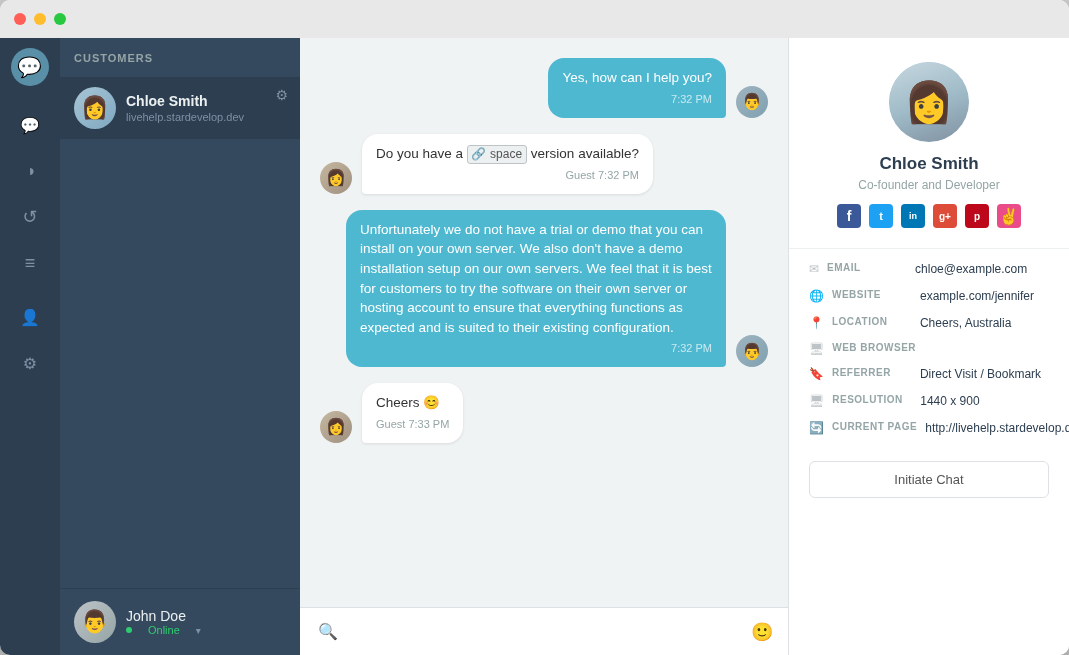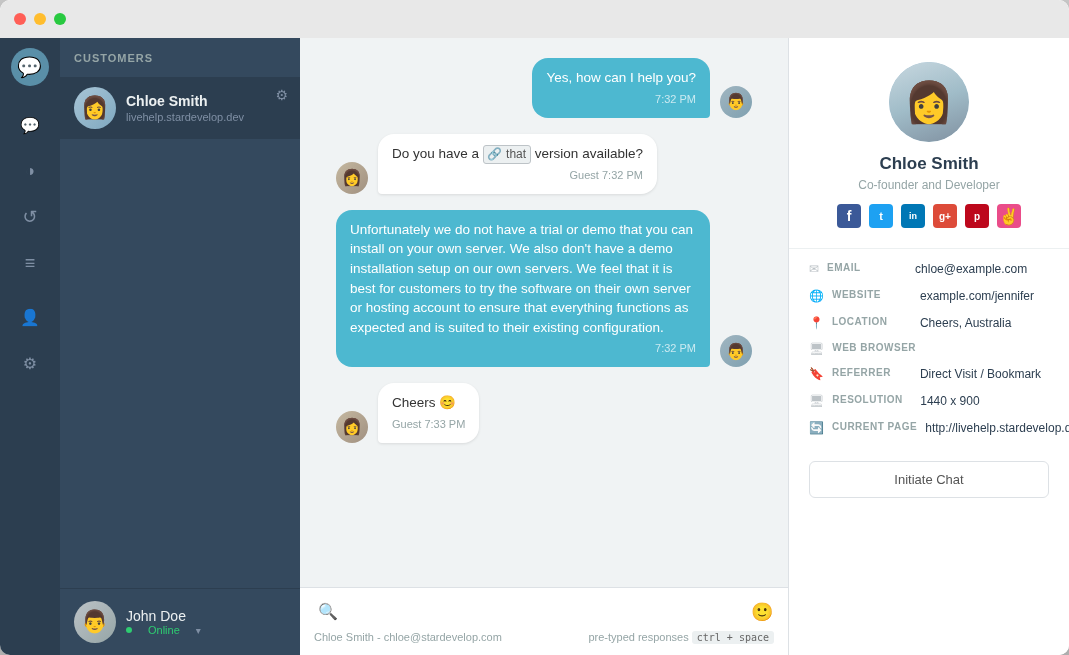--- a/index.html
+++ b/index.html
@@ -166,21 +166,21 @@
     .chat-area {
       flex: 1;
       display: flex;
       flex-direction: column;
       background: #f0f3f4;
       border-right: 1px solid #dde1e5;
     }
     .chat-messages {
       flex: 1;
       overflow-y: auto;
-      padding: 20px 36px 10px;
+      padding: 20px 20px 10px;
       display: flex;
       flex-direction: column;
       gap: 16px;
     }
     .message-row {
       display: flex;
       align-items: flex-end;
       gap: 10px;
     }
     .message-row.agent { justify-content: flex-end; }
@@ -489,21 +489,21 @@
               <span style="font-size:16px;">👨</span>
             </div>
           </div>
 
           <div class="message-row guest">
             <div class="msg-avatar guest-av">
               <span style="font-size:16px;">👩</span>
             </div>
             <div class="bubble guest-bubble">
               <div>
-                Do you have a <span class="trial-tag">🔗 that</span> version available?
+                Do you have a <span class="trial-tag">🔗 space</span> version available?
               </div>
               <div class="msg-time guest-time">Guest 7:32 PM</div>
             </div>
           </div>
 
           <div class="message-row agent">
             <div class="bubble agent-bubble" style="max-width:380px;">
               <div>Unfortunately we do not have a trial or demo that you can install on your own server. We also don't have a demo installation setup on our own servers. We feel that it is best for customers to try the software on their own server or hosting account to ensure that everything functions as expected and is suited to their existing configuration.</div>
               <div class="msg-time">7:32 PM</div>
             </div>
@@ -523,27 +523,20 @@
           </div>
 
         </div>
       </div>
 
       <div class="chat-input-area">
         <div class="chat-input-row">
           <div class="search-icon-wrap">🔍</div>
           <input class="chat-input" type="text" placeholder="" style="">
           <div class="emoji-btn">🙂</div>
-        </div>
-        <div class="chat-footer">
-          <span>Chloe Smith - chloe@stardevelop.com</span>
-          <span>
-            <span>pre-typed responses</span>
-            <span class="kbd">ctrl + space</span>
-          </span>
         </div>
       </div>
     </div>
 
     <div class="right-panel">
       <div class="profile-section">
         <div class="profile-pic">
           <div class="profile-pic-inner">
             <span style="font-size:40px;">👩</span>
           </div>

